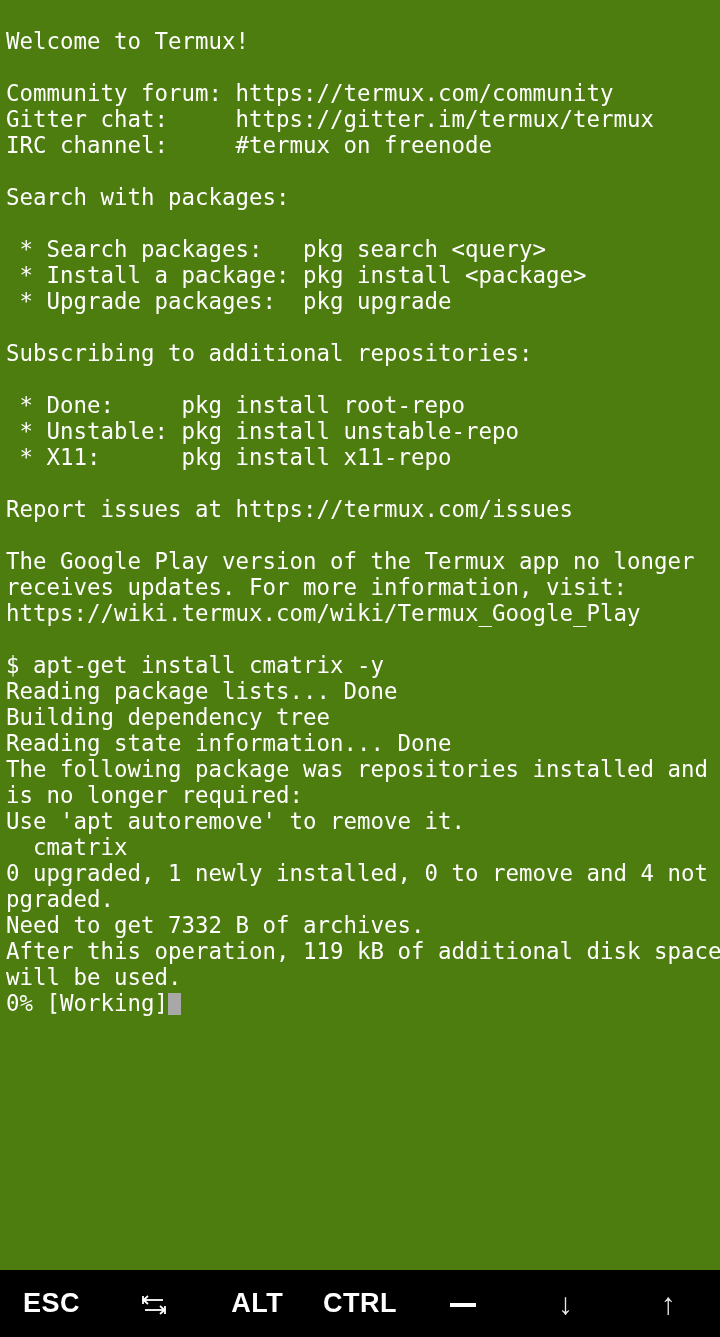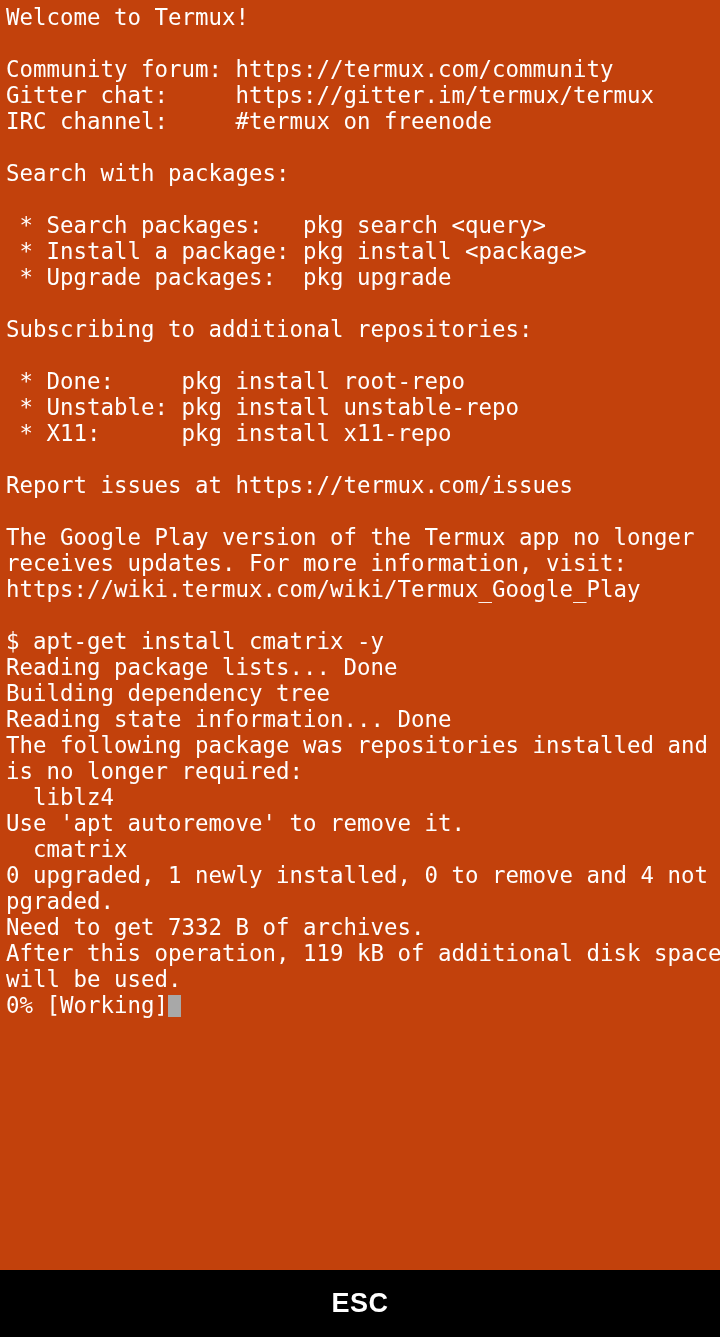--- a/index.html
+++ b/index.html
@@ -16,22 +16,22 @@
     font-family: "DejaVu Sans Mono", monospace;
   }
 
   
   #terminal {
     position: absolute;
     left: 0;
     top: 0;
     width: 720px;
     height: 1270px;
-    background: #c2410c;
-    padding: 4px 0 0 6px;
+    background: #4d7c0f;
+    padding: 28px 0 0 6px;
     box-sizing: border-box;
     overflow: hidden;
   }
   .term-line {
     font-family: "DejaVu Sans Mono", monospace;
     font-size: 22.4px;
     line-height: 26px;
     height: 26px;
     color: #ffffff;
     white-space: pre;
@@ -54,21 +54,20 @@
   
   #extra-keys {
     position: absolute;
     left: 0;
     bottom: 0;
     width: 720px;
     height: 67px;
     background: #000000;
     display: flex;
     align-items: center;
-    flex-direction: column;
   }
   .key {
     flex: 1 1 0;
     text-align: center;
     color: #ffffff;
     font-family: "Liberation Sans", sans-serif;
     font-size: 27px;
     font-weight: 700;
     letter-spacing: 0.5px;
     user-select: none;
@@ -119,21 +118,20 @@
       <div class="term-line">The Google Play version of the Termux app no longer</div>
       <div class="term-line">receives updates. For more information, visit:</div>
       <div class="term-line">https://wiki.termux.com/wiki/Termux_Google_Play</div>
       <div class="term-line blank"></div>
       <div class="term-line">$ apt-get install cmatrix -y</div>
       <div class="term-line">Reading package lists... Done</div>
       <div class="term-line">Building dependency tree</div>
       <div class="term-line">Reading state information... Done</div>
       <div class="term-line">The following package was repositories installed and</div>
       <div class="term-line">is no longer required:</div>
-      <div class="term-line">  liblz4</div>
       <div class="term-line">Use 'apt autoremove' to remove it.</div>
       <div class="term-line">  cmatrix</div>
       <div class="term-line">0 upgraded, 1 newly installed, 0 to remove and 4 not u</div>
       <div class="term-line">pgraded.</div>
       <div class="term-line">Need to get 7332 B of archives.</div>
       <div class="term-line">After this operation, 119 kB of additional disk space</div>
       <div class="term-line">will be used.</div>
     </div>
   <div class="term-line"><span>0% [Working]</span><span class="cursor-block"></span></div>
 </div>

